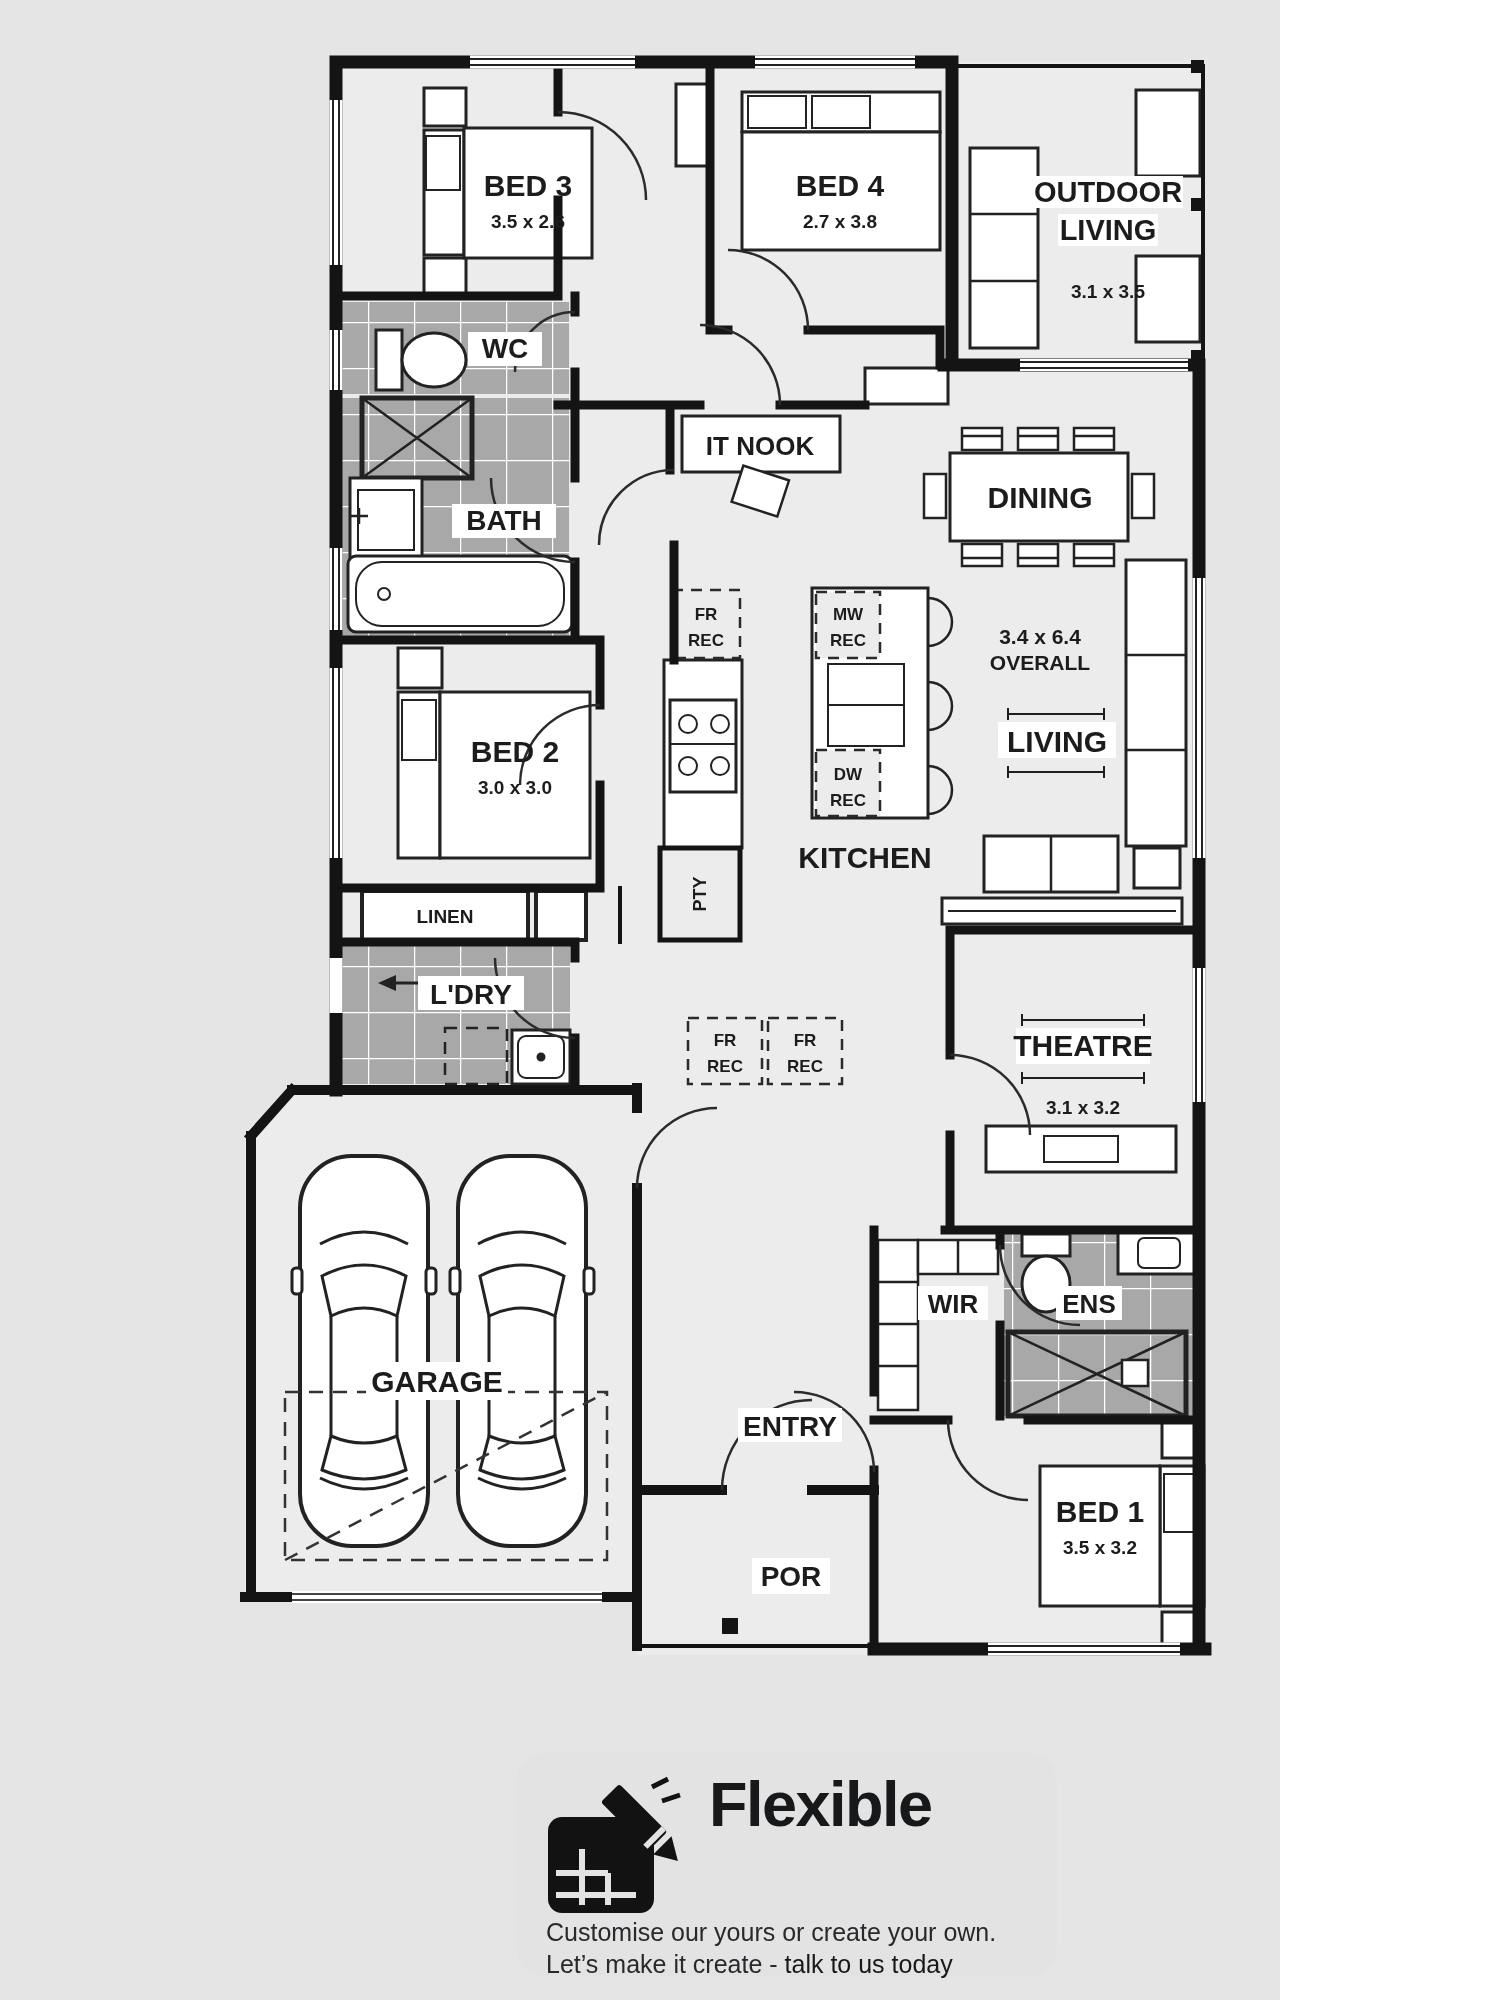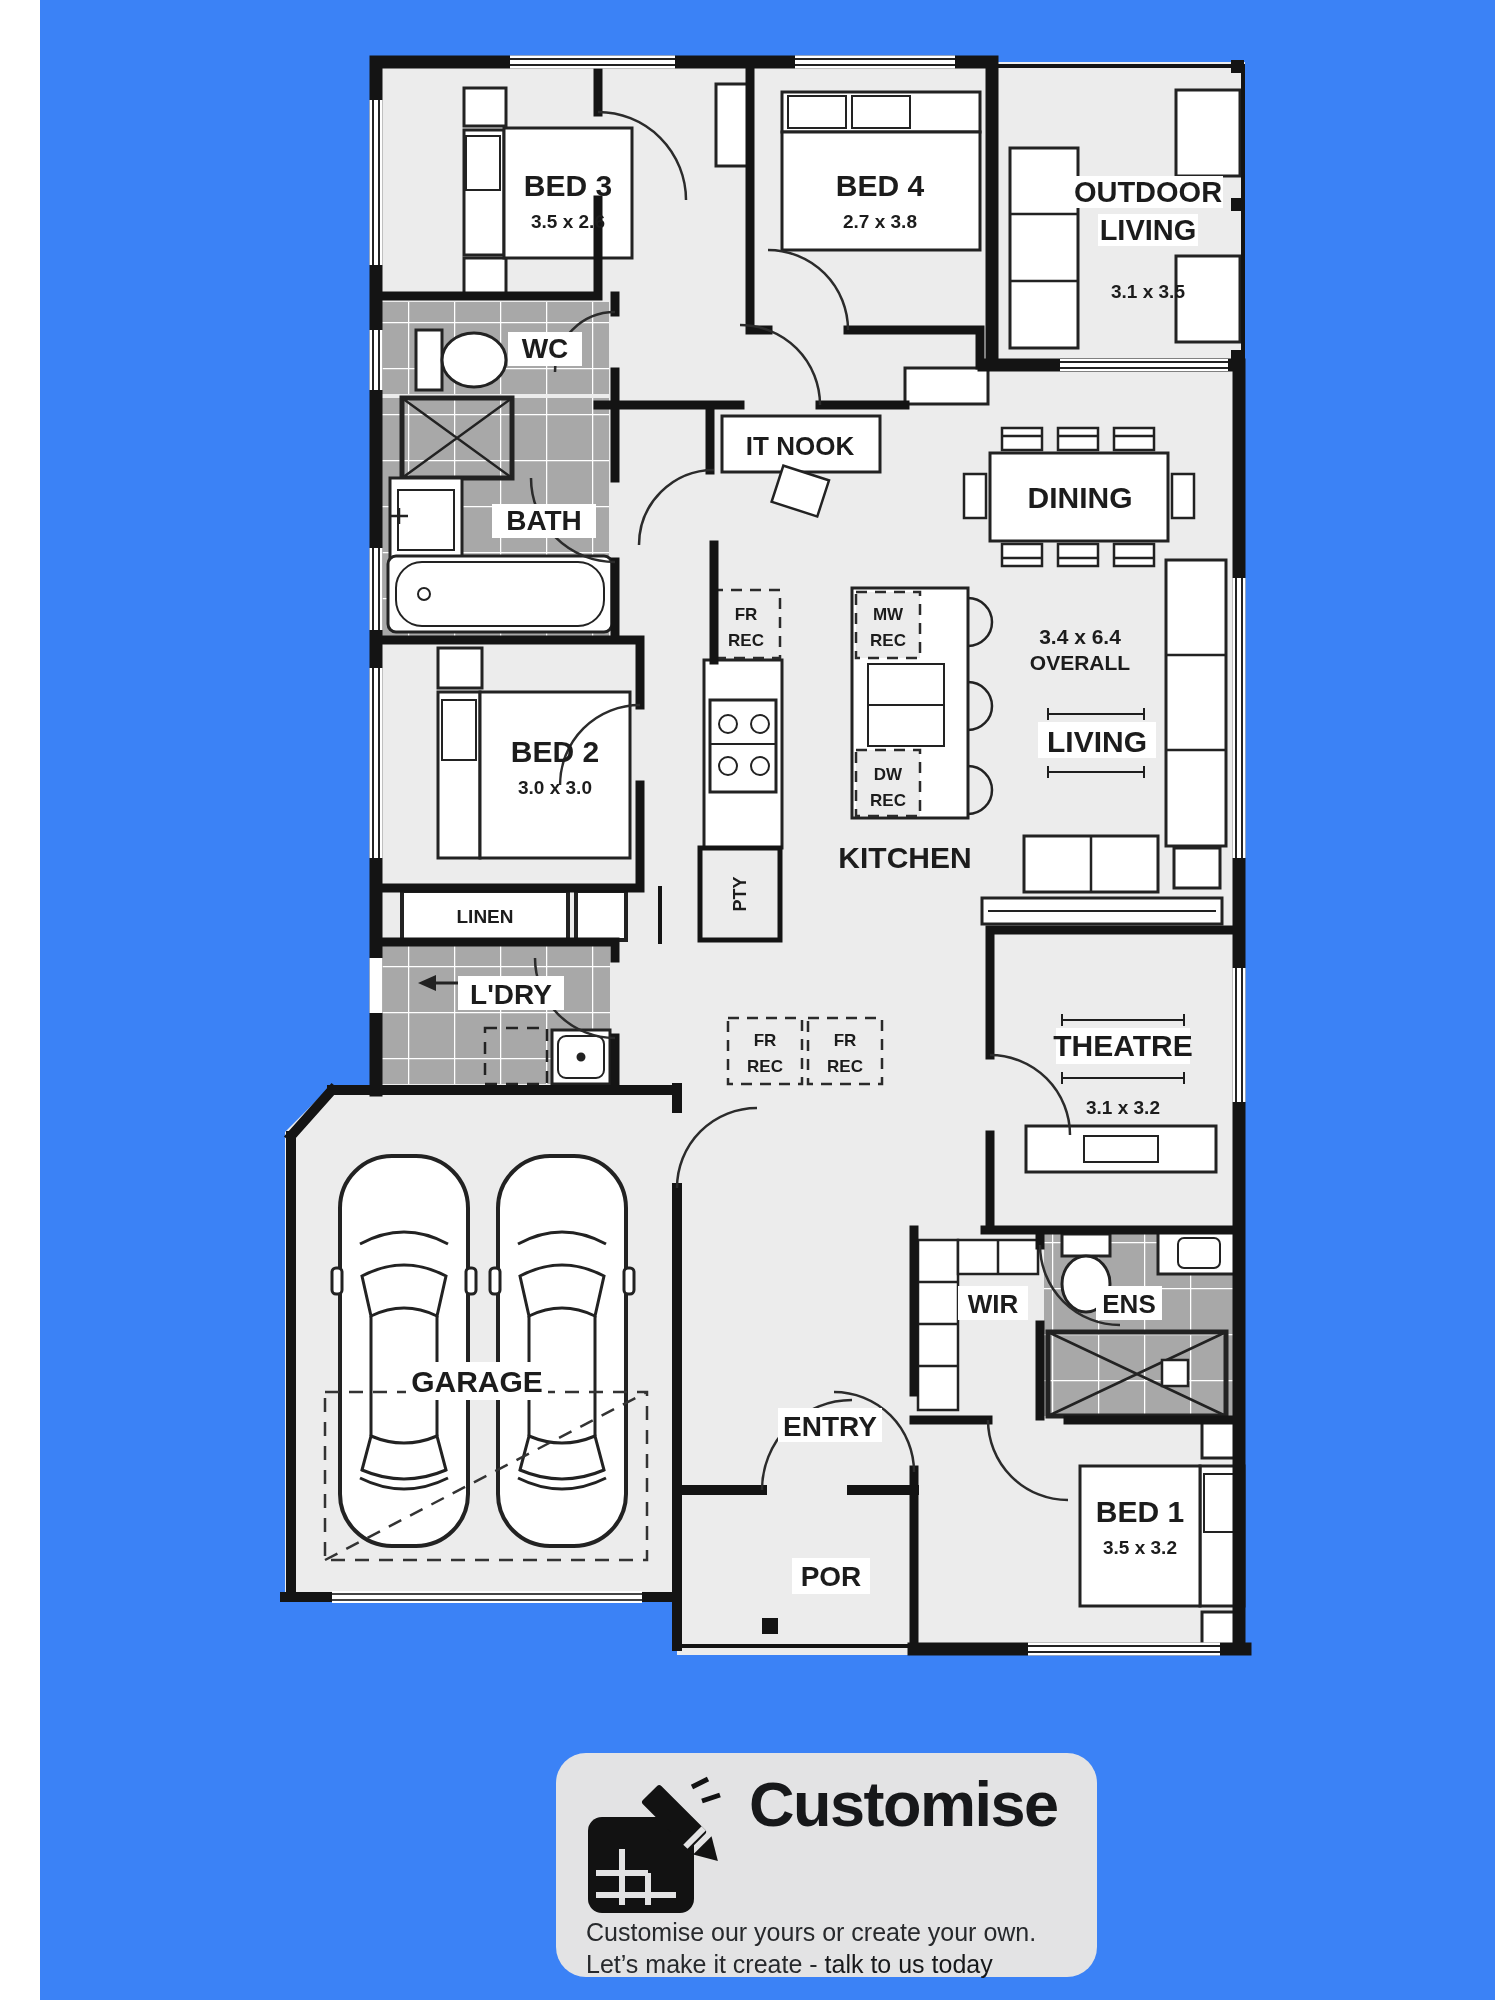--- a/index.html
+++ b/index.html
@@ -1,17 +1,17 @@
 <!DOCTYPE html>
 <html><head>
 <meta charset="utf-8">
 <style>
   html,body{margin:0;padding:0;background:#fff;}
-  .page{position:relative;width:1455px;height:2000px;background:#3b82f6;overflow:hidden;
-        font-family:"Liberation Sans",sans-serif;margin-left:40px;}
+  .page{position:relative;width:1280px;height:2000px;background:#e5e5e5;overflow:hidden;
+        font-family:"Liberation Sans",sans-serif;}
   .plan-svg{position:absolute;left:0;top:0;}
   text{font-family:"Liberation Sans",sans-serif;fill:#1c1c1c;}
   .lbl{font-weight:700;}
   .dim{font-weight:600;}
   .rec{font-weight:700;}
   
   .footer{position:absolute;left:516px;top:1753px;width:541px;height:224px;
           background:#e3e3e4;border-radius:30px;color:#1a1b1d;}
   .f-icon{position:absolute;left:30px;top:22px;width:140px;height:140px;}
   .f-title{position:absolute;left:193px;top:16px;font-size:63px;font-weight:700;
@@ -412,21 +412,21 @@
       <path d="M10,98 H62 M10,120 H90 M36,74 V130 M62,98 V130" stroke="#e3e3e4" stroke-width="6" fill="none"></path>
       <g transform="rotate(-45 93 47)">
         <rect x="80" y="6" width="26" height="68" rx="3" fill="#121212"></rect>
         <rect x="80" y="66" width="26" height="6" fill="#e3e3e4"></rect>
         <polygon points="80,80 106,80 93,102" fill="#121212"></polygon>
       </g>
       <path d="M106,12 L122,4 M116,26 L134,20" stroke="#121212" stroke-width="5" fill="none"></path>
     </svg>
   </div>
   <div class="f-title">
-    <div>Customise</div>
+    <div>Flexible</div>
   </div>
   <div class="f-tag">
     <div>Customise our yours or create your own.</div>
     <div><span>Let’s make it create - </span><b>talk to us today</b></div>
   </div>
 </div>
 
 </div>
 
 </body></html>

